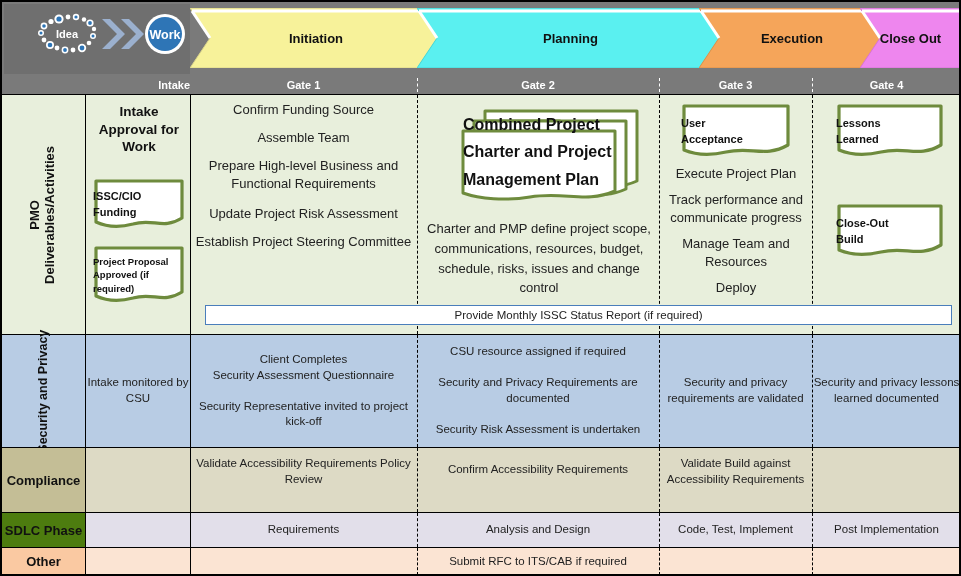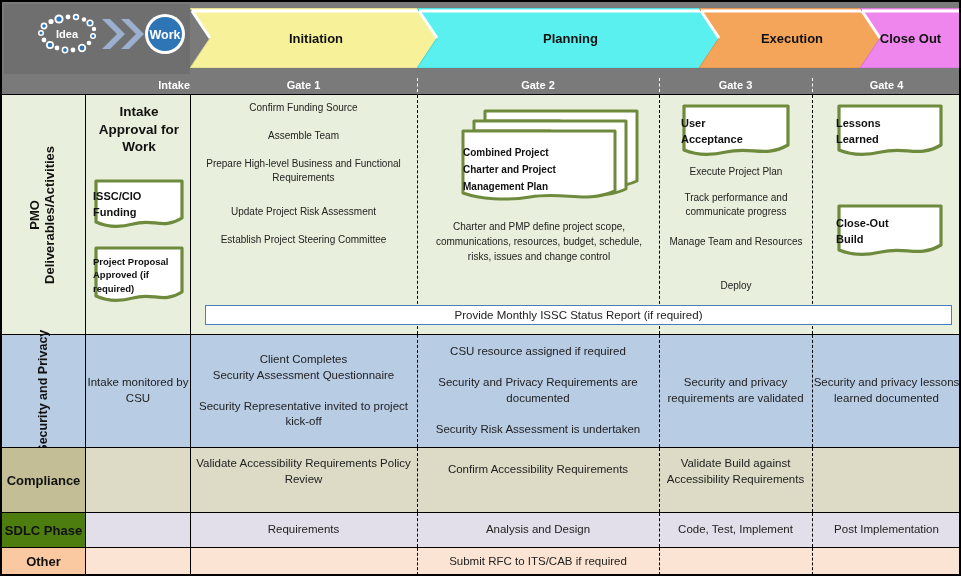--- a/index.html
+++ b/index.html
@@ -40,21 +40,21 @@
   .rlabel .horiz{font-weight:bold;font-size:13px;color:#111;text-align:center;}
   .cellwrap{position:absolute;left:84px;top:0;right:0;height:100%;}
   .cell{position:absolute;top:0;height:100%;box-sizing:border-box;
         font-size:11.5px;color:#222;text-align:center;line-height:1.35;}
   .cell.ctr{display:flex;align-items:center;justify-content:center;}
   .vsolid{position:absolute;top:0;height:100%;border-left:1px solid #000;}
   .vdash{position:absolute;top:0;height:100%;border-left:1px dashed #000;}
 
   
   #rowPMO{top:92px;height:240px;background:#E8EFDC;}
-  .pmo-txt{position:absolute;text-align:center;font-size:10px;color:#222;
+  .pmo-txt{position:absolute;text-align:center;font-size:13px;color:#222;
            line-height:1.42;}
   .pmo-head{font-weight:bold;font-size:13.5px;color:#111;line-height:1.3;}
 
   
   .doc{position:absolute;}
   .doc .body{position:absolute;left:0;top:0;width:100%;height:100%;}
   .doc .lbl{position:absolute;left:0;top:0;width:100%;height:100%;
             display:flex;flex-direction:column;align-items:flex-start;
             justify-content:center;font-weight:bold;color:#111;
             text-align:center;line-height:1.5;z-index:4;}
@@ -216,21 +216,21 @@
       <div class="pmo-txt" style="left:108px;top:62px;width:219px;">Prepare High-level Business and Functional Requirements</div>
       <div class="pmo-txt" style="left:110px;top:110px;width:215px;">Update Project Risk Assessment</div>
       <div class="pmo-txt" style="left:106px;top:138px;width:223px;">Establish Project Steering Committee</div>
 
       <div class="doc" style="left:374px;top:12px;width:180px;height:100px;">
         <svg class="body" viewBox="0 0 180 100" preserveAspectRatio="none">
           <path d="M25 4 H177 V74 C150 86 135 74 105 79 L100 79 V14 H25 Z" fill="#ffffff" stroke="#6E8B3D" stroke-width="3" stroke-linejoin="round"></path>
           <path d="M14 14 H166 V82 C140 94 125 82 95 87 L90 87 V24 H14 Z" fill="#ffffff" stroke="#6E8B3D" stroke-width="3" stroke-linejoin="round"></path>
           <path d="M3 24 H155 V84 C125 97 105 84 70 90 C45 94 20 92 3 86 Z" fill="#ffffff" stroke="#6E8B3D" stroke-width="3" stroke-linejoin="round"></path>
         </svg>
-        <div class="lbl" style="font-size:10px;width:152px;left:3px;top:32px;height:60px;line-height:1.7;">
+        <div class="lbl" style="font-size:16px;width:152px;left:3px;top:15px;height:60px;line-height:1.7;">
           <span>Combined Project</span>
           <span>Charter and Project</span>
           <span>Management Plan</span>
         </div>
       </div>
       <div class="pmo-txt" style="left:337px;top:124px;width:232px;line-height:1.52;">Charter and PMP define project scope, communications, resources, budget, schedule, risks, issues and change control</div>
 
       <div class="doc" style="left:595px;top:8px;width:110px;height:56px;">
         <svg class="body" viewBox="0 0 110 56" preserveAspectRatio="none">
           <path d="M3 3 H107 V42 C84 55 70 43 45 49 C28 53 15 52 3 47 Z" fill="#ffffff" stroke="#6E8B3D" stroke-width="3.2" stroke-linejoin="round"></path>

